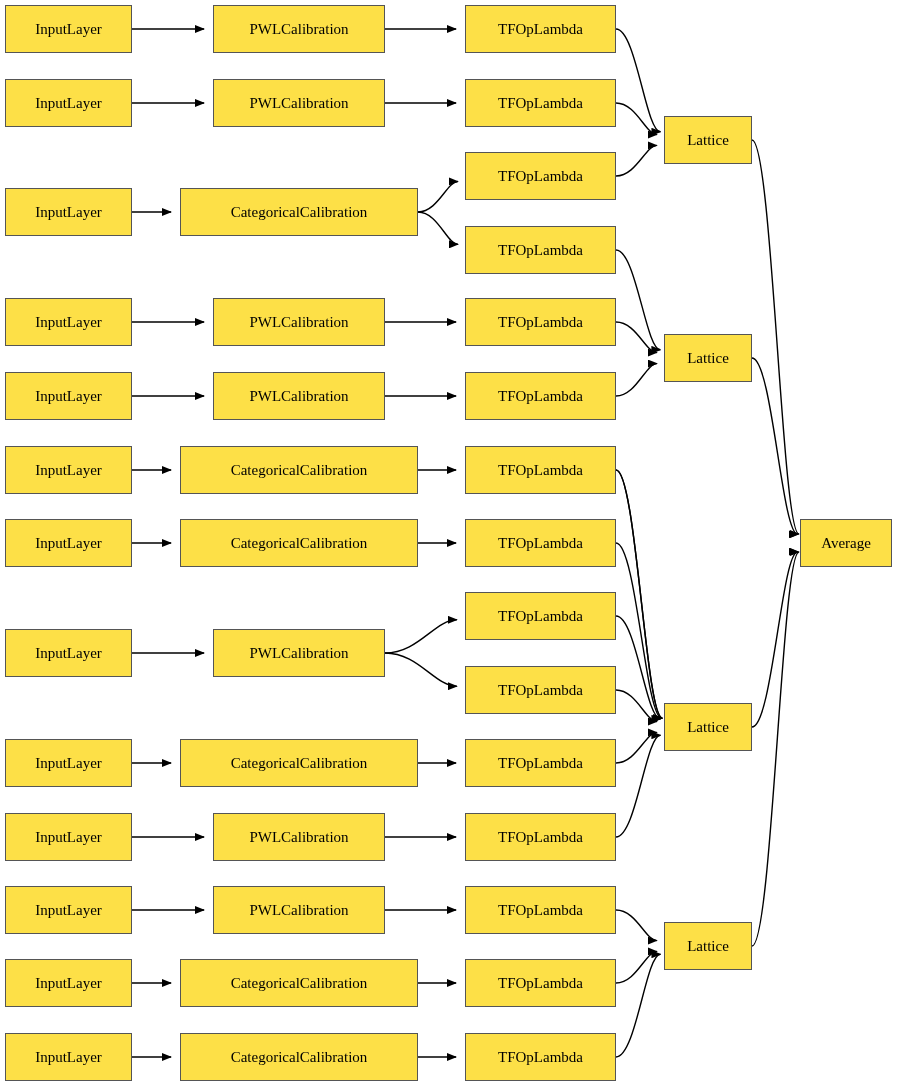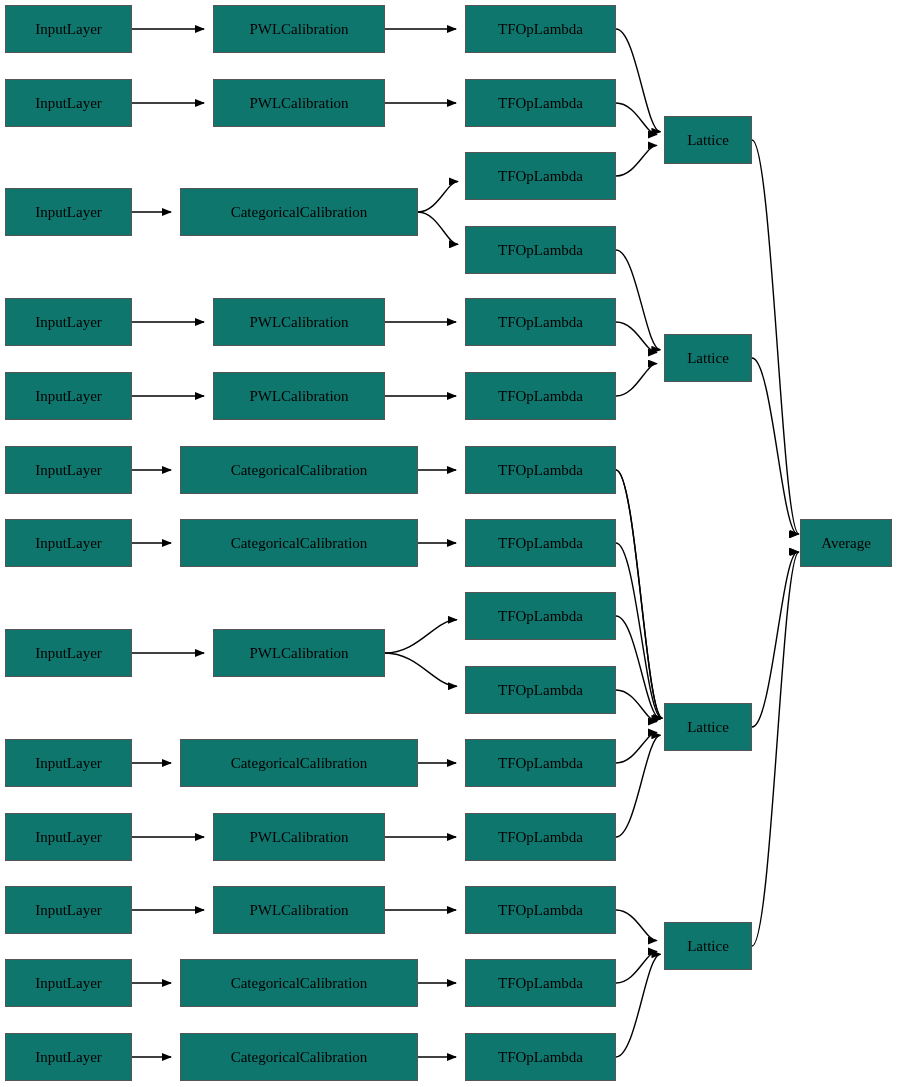--- a/index.html
+++ b/index.html
@@ -1,20 +1,20 @@
 <!DOCTYPE html>
 <html><head>
 <meta charset="utf-8">
 <style>
   html,body{margin:0;padding:0;background:#ffffff;}
   body{width:905px;height:1087px;overflow:hidden;
        font-family:"Liberation Serif","DejaVu Serif",serif;}
   #stage{position:relative;width:905px;height:1087px;background:#fff;}
   svg#edges{position:absolute;left:0;top:0;width:905px;height:1087px;}
-  .node{position:absolute;box-sizing:border-box;background:#0f766e;
+  .node{position:absolute;box-sizing:border-box;background:#fde047;
         border:1px solid #555555;display:flex;align-items:center;
         justify-content:center;color:#000000;font-size:15px;
         line-height:1;white-space:nowrap;}
 </style>
 </head>
 <body>
 
 <div id="stage">
   <svg id="edges" viewBox="0 0 905 1087" xmlns="http://www.w3.org/2000/svg">
     <defs>

